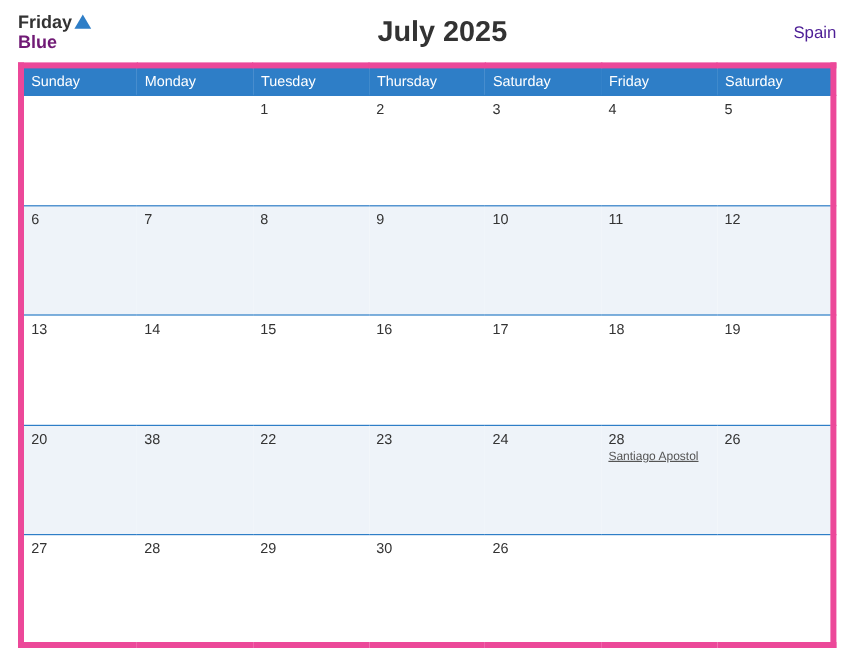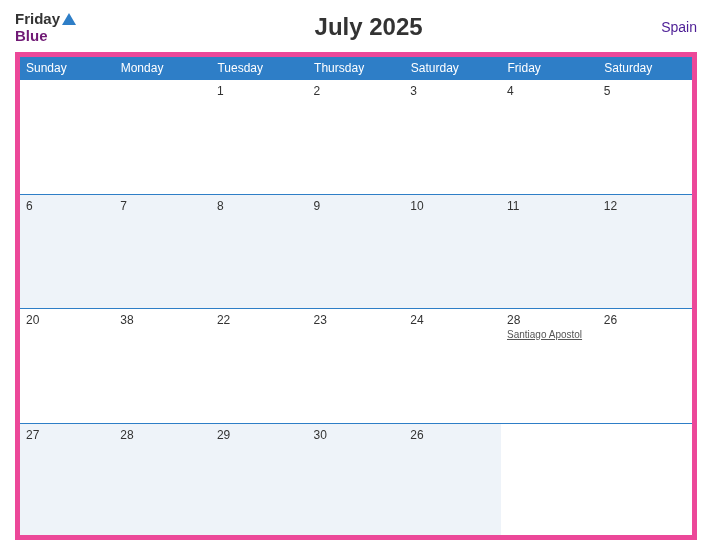--- a/index.html
+++ b/index.html
@@ -184,20 +184,43 @@
         </td>
         <td>
           <span class="day-num">11</span>
         </td>
         <td>
           <span class="day-num">12</span>
         </td>
       </tr>
       <tr>
         <td>
+          <span class="day-num">13</span>
+        </td>
+        <td>
+          <span class="day-num">14</span>
+        </td>
+        <td>
+          <span class="day-num">15</span>
+        </td>
+        <td>
+          <span class="day-num">16</span>
+        </td>
+        <td>
+          <span class="day-num">17</span>
+        </td>
+        <td>
+          <span class="day-num">18</span>
+        </td>
+        <td>
+          <span class="day-num">19</span>
+        </td>
+      </tr>
+      <tr>
+        <td>
           <span class="day-num">20</span>
         </td>
         <td>
           <span class="day-num">38</span>
         </td>
         <td>
           <span class="day-num">22</span>
         </td>
         <td>
           <span class="day-num">23</span>

